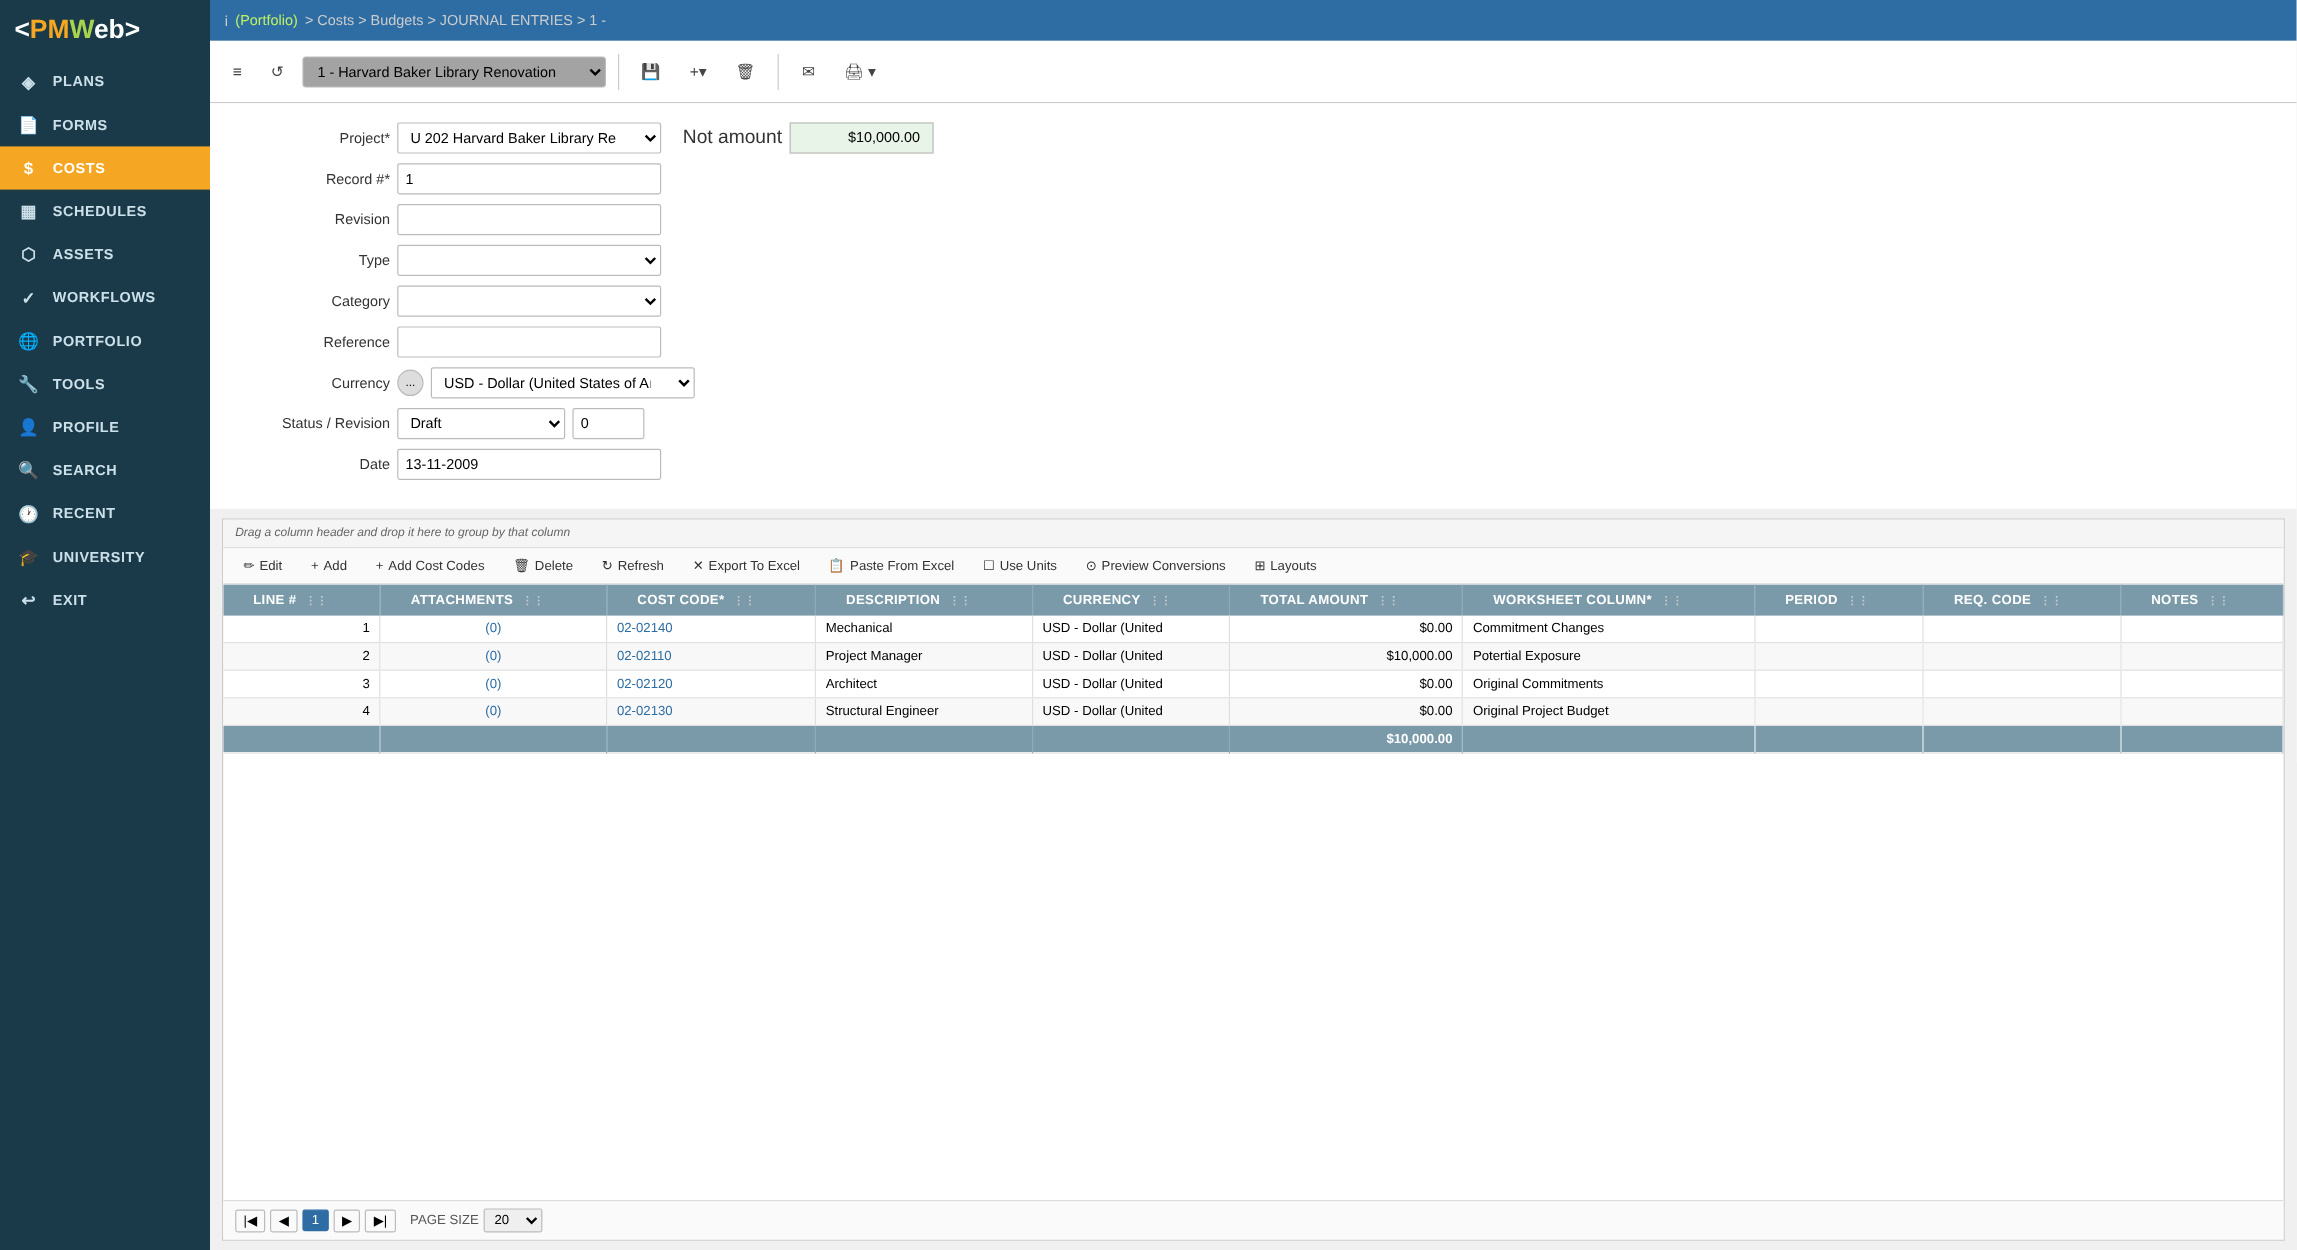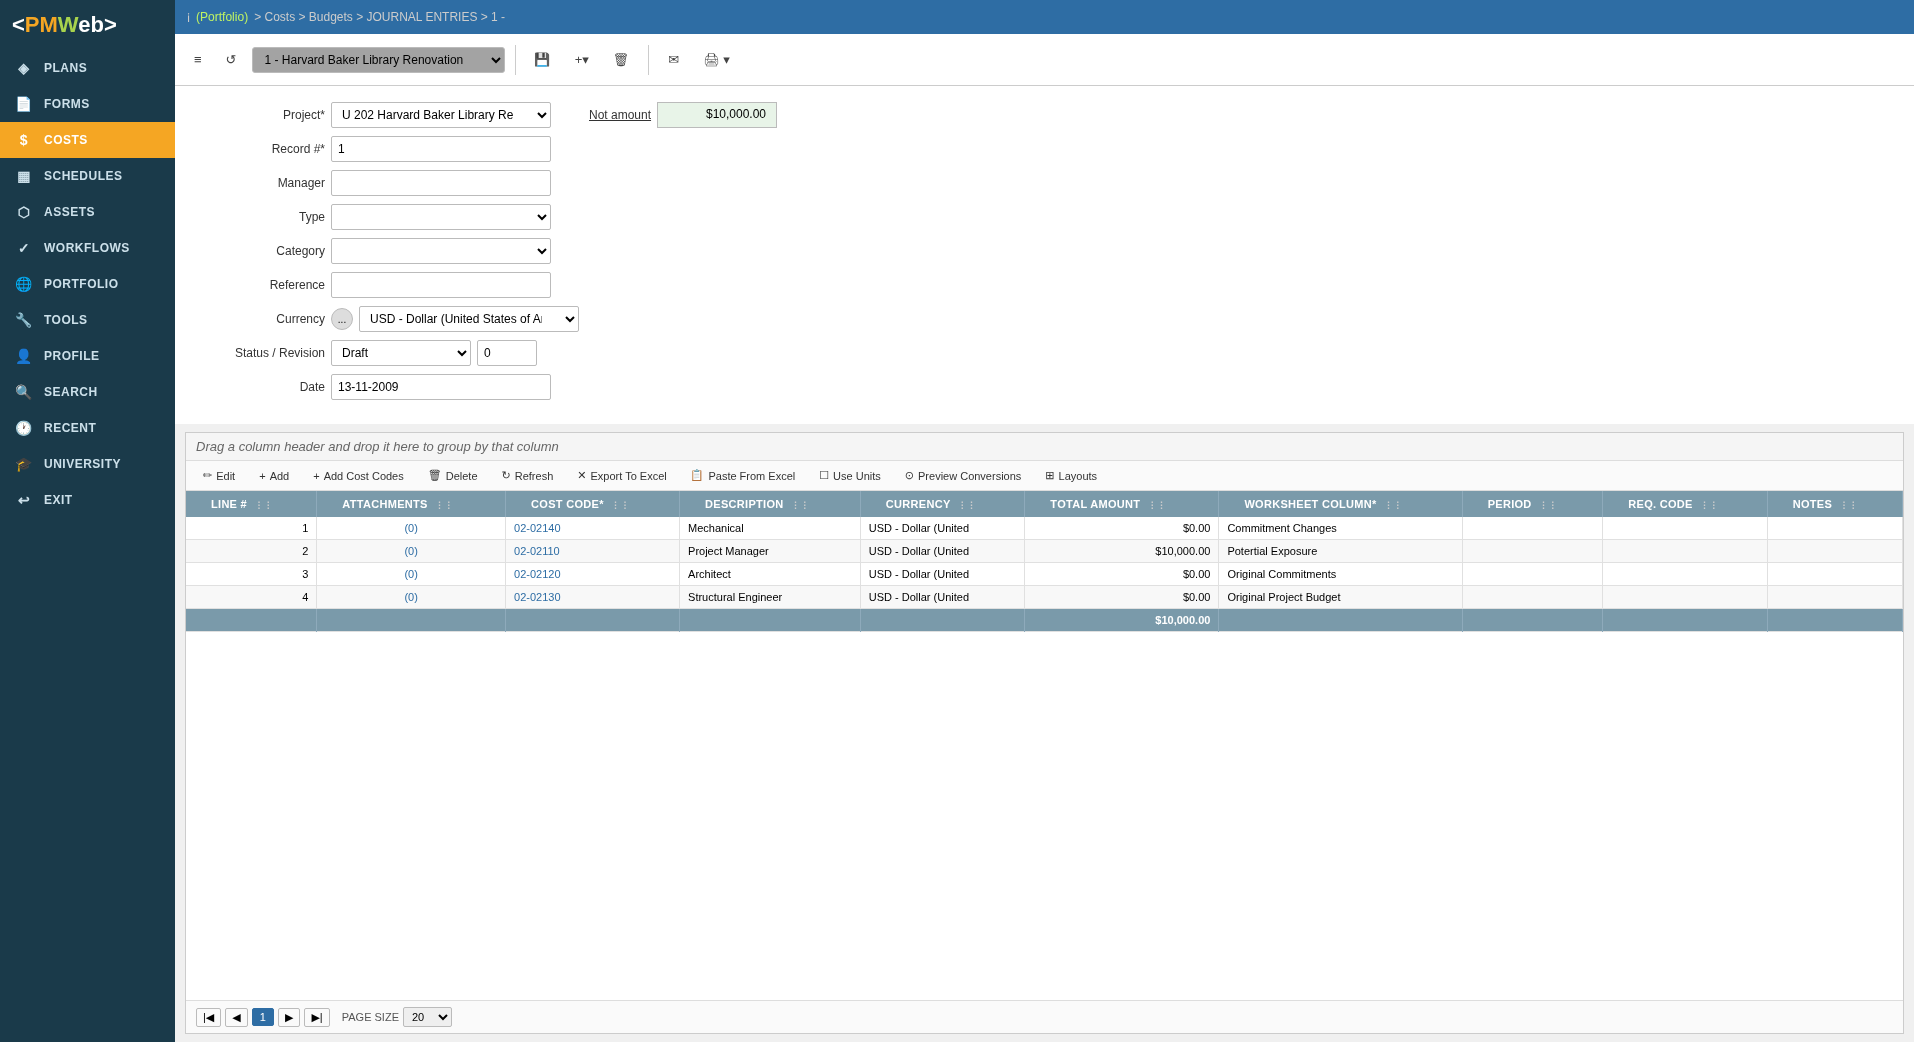--- a/index.html
+++ b/index.html
@@ -145,21 +145,21 @@
     .form-input-sm { width: 60px; }
     .form-select {
       padding: 3px 20px 3px 6px;
       border: 1px solid #bbb;
       border-radius: 2px;
       font-size: 12px;
       height: 26px;
       background: #fff;
       cursor: pointer;
     }
-    .not-amount-label { font-size: 12px; color: #333; margin-left: 32px; text-decoration: underline; }
+    .not-amount-label { font-size: 16px; color: #333; margin-left: 12px; }
     .amount-box {
       background: #e8f4e8;
       border: 1px solid #bbb;
       padding: 4px 10px;
       font-size: 12px;
       height: 26px;
       min-width: 120px;
       text-align: right;
     }
     .currency-btn {
@@ -182,21 +182,21 @@
       margin: 8px 10px;
       border: 1px solid #ccc;
       display: flex;
       flex-direction: column;
       overflow: hidden;
     }
     .grid-drag-header {
       padding: 6px 10px;
       background: #f5f5f5;
       border-bottom: 1px solid #ddd;
-      font-size: 13px;
+      font-size: 10px;
       color: #666;
       font-style: italic;
     }
     .grid-toolbar {
       display: flex;
       align-items: center;
       padding: 4px 8px;
       gap: 6px;
       border-bottom: 1px solid #ddd;
       background: #fafafa;
@@ -398,21 +398,21 @@
         <option>U 202  Harvard Baker Library Renov</option>
       </select>
       <span class="not-amount-label">Not amount</span>
       <div class="amount-box">$10,000.00</div>
     </div>
     <div class="form-row">
       <span class="form-label">Record #*</span>
       <input class="form-input form-input-wide" type="text" value="1" style="">
     </div>
     <div class="form-row">
-      <span class="form-label">Manager</span>
+      <span class="form-label">Revision</span>
       <input class="form-input form-input-wide" type="text" style="">
     </div>
     <div class="form-row">
       <span class="form-label">Type</span>
       <select class="form-select form-input-wide">
         <option value=""></option>
       </select>
     </div>
     <div class="form-row">
       <span class="form-label">Category</span>

